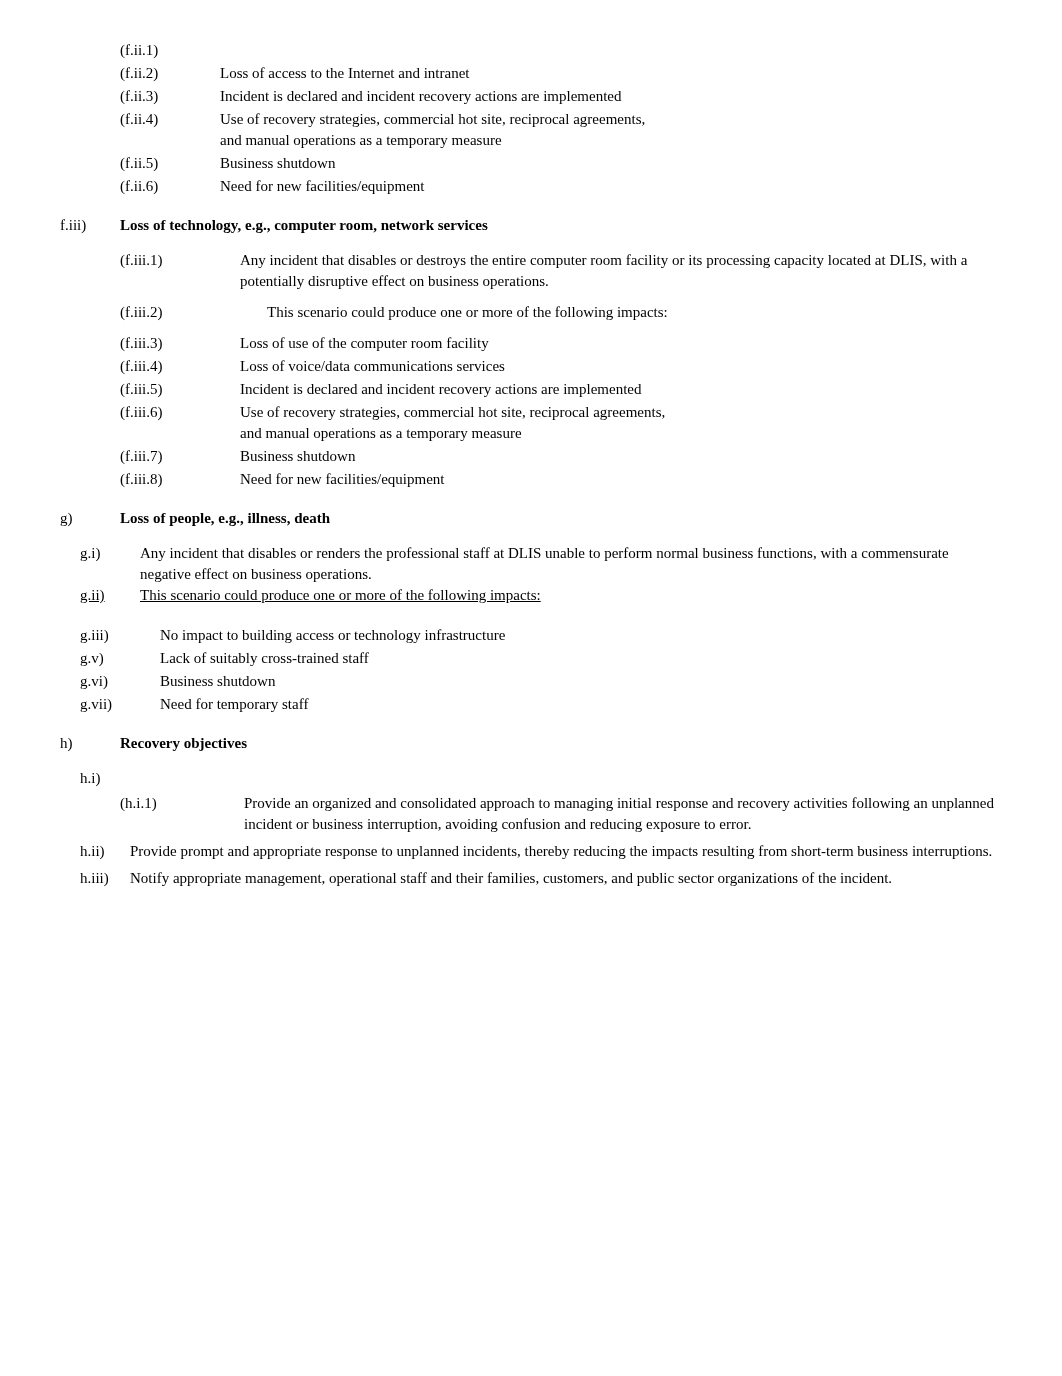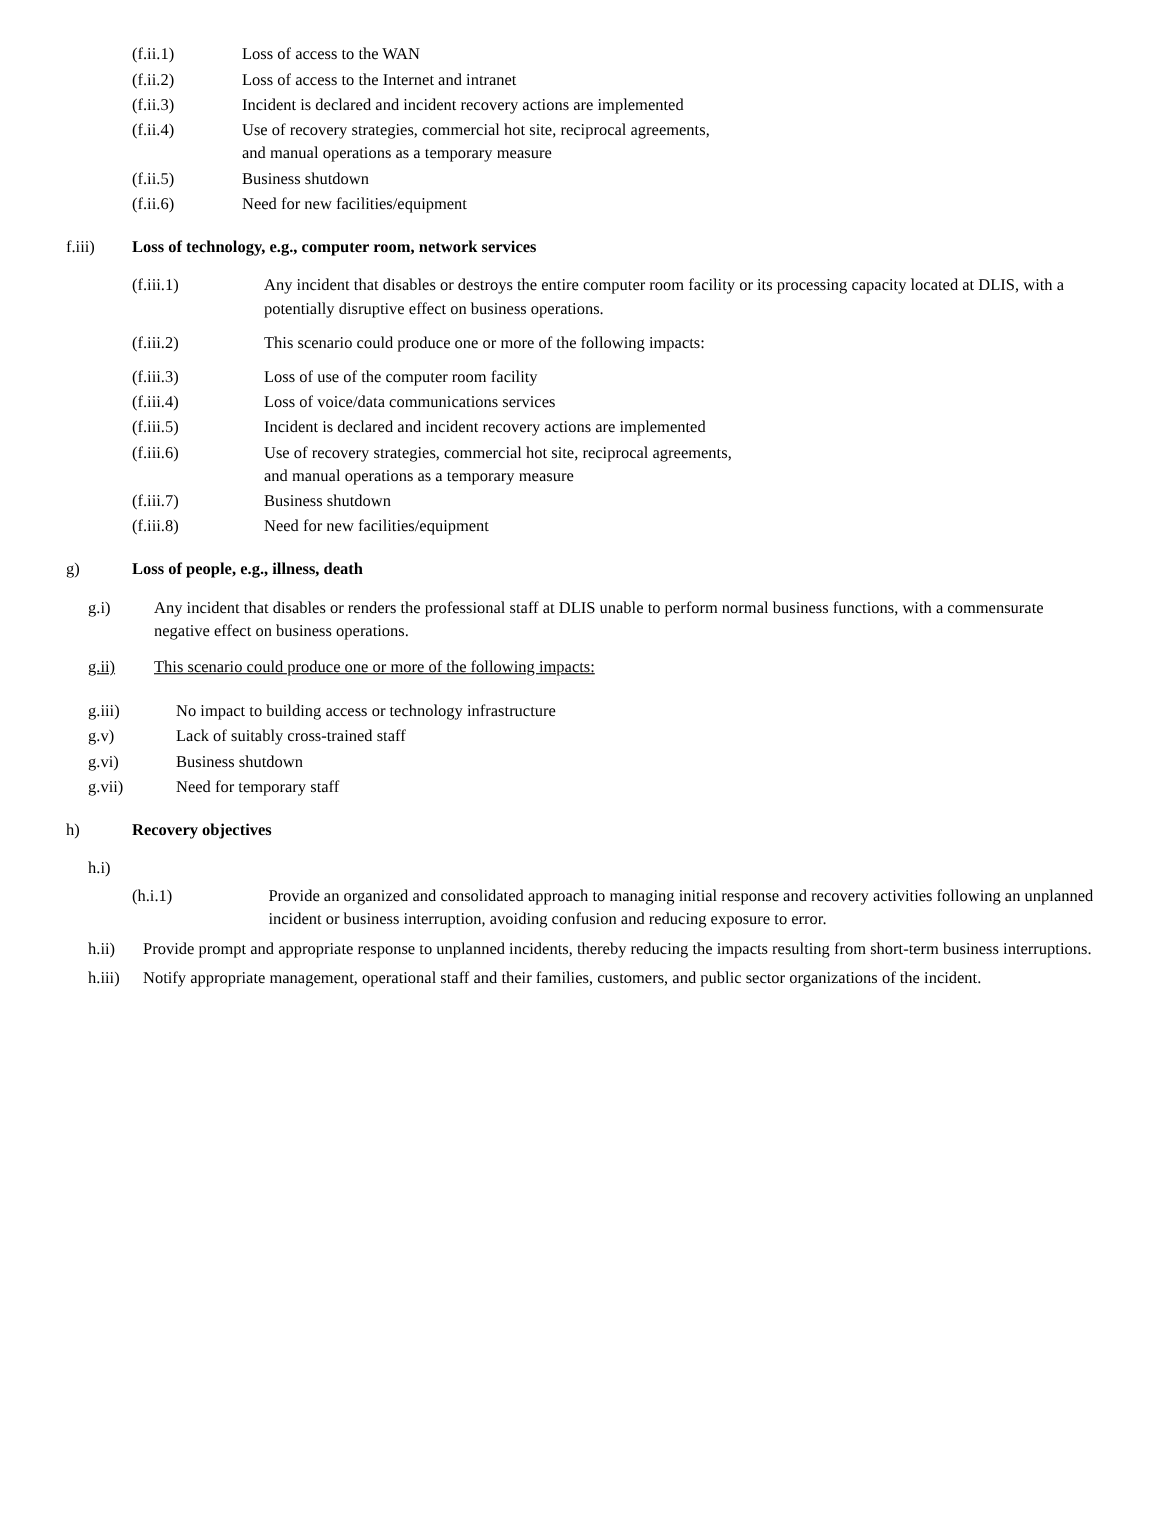--- a/index.html
+++ b/index.html
@@ -64,21 +64,20 @@
     }
   </style>
 </head>
 <body>
 
 <div>
 
   <div class="section indent1">
     <div class="list-item">
       <span class="list-label">(f.ii.1)</span>
-      <span class="list-content">Loss of access to the WAN</span>
     </div>
     <div class="list-item">
       <span class="list-label">(f.ii.2)</span>
       <span class="list-content">Loss of access to the Internet and intranet</span>
     </div>
     <div class="list-item">
       <span class="list-label">(f.ii.3)</span>
       <span class="list-content">Incident is declared and incident recovery actions are implemented</span>
     </div>
     <div class="list-item">
@@ -104,21 +103,21 @@
     <span class="heading-label">f.iii)</span>
     <span class="heading-text">Loss of technology, e.g., computer room, network services</span>
   </div>
 
   <div class="section indent1">
 
     <div class="list-item" style="margin-bottom:10px;">
       <span class="list-label-wide">(f.iii.1)</span>
       <span class="list-content">Any incident that disables or destroys the entire computer room facility or its processing capacity located at DLIS, with a potentially disruptive effect on business operations.</span>
     </div>
-    <div class="list-item" style="margin-bottom:10px;">
+    <div class="list-item" style="margin-bottom:10px;gap:27px;">
       <span class="list-label-wide">(f.iii.2)</span>
       <span class="list-content">This scenario could produce one or more of the following impacts:</span>
     </div>
     <div class="list-item">
       <span class="list-label-wide">(f.iii.3)</span>
       <span class="list-content">Loss of use of the computer room facility</span>
     </div>
     <div class="list-item">
       <span class="list-label-wide">(f.iii.4)</span>
       <span class="list-content">Loss of voice/data communications services</span>
@@ -146,21 +145,21 @@
 
   <div class="spacer" style="margin-bottom:18px;"></div>
 
   <div class="section-heading">
     <span class="heading-label">g)</span>
     <span class="heading-text">Loss of people, e.g., illness, death</span>
   </div>
 
   <div class="spacer"></div>
 
-  <div class="g-section" style="margin-bottom:12px;">
+  <div class="g-section" style="margin-bottom:0;">
     <div style="display:flex;">
       <span style="min-width:60px;flex-shrink:0;">g.i)</span>
       <span>Any incident that disables or renders the professional staff at DLIS unable to perform normal business functions, with a commensurate negative effect on business operations.</span>
     </div>
   </div>
 
   <div class="g-section" style="margin-bottom:19px;text-decoration:underline;">
     <div style="display:flex;">
       <span style="min-width:60px;flex-shrink:0;">g.ii)</span>
       <span>This scenario could produce one or more of the following impacts:</span>

